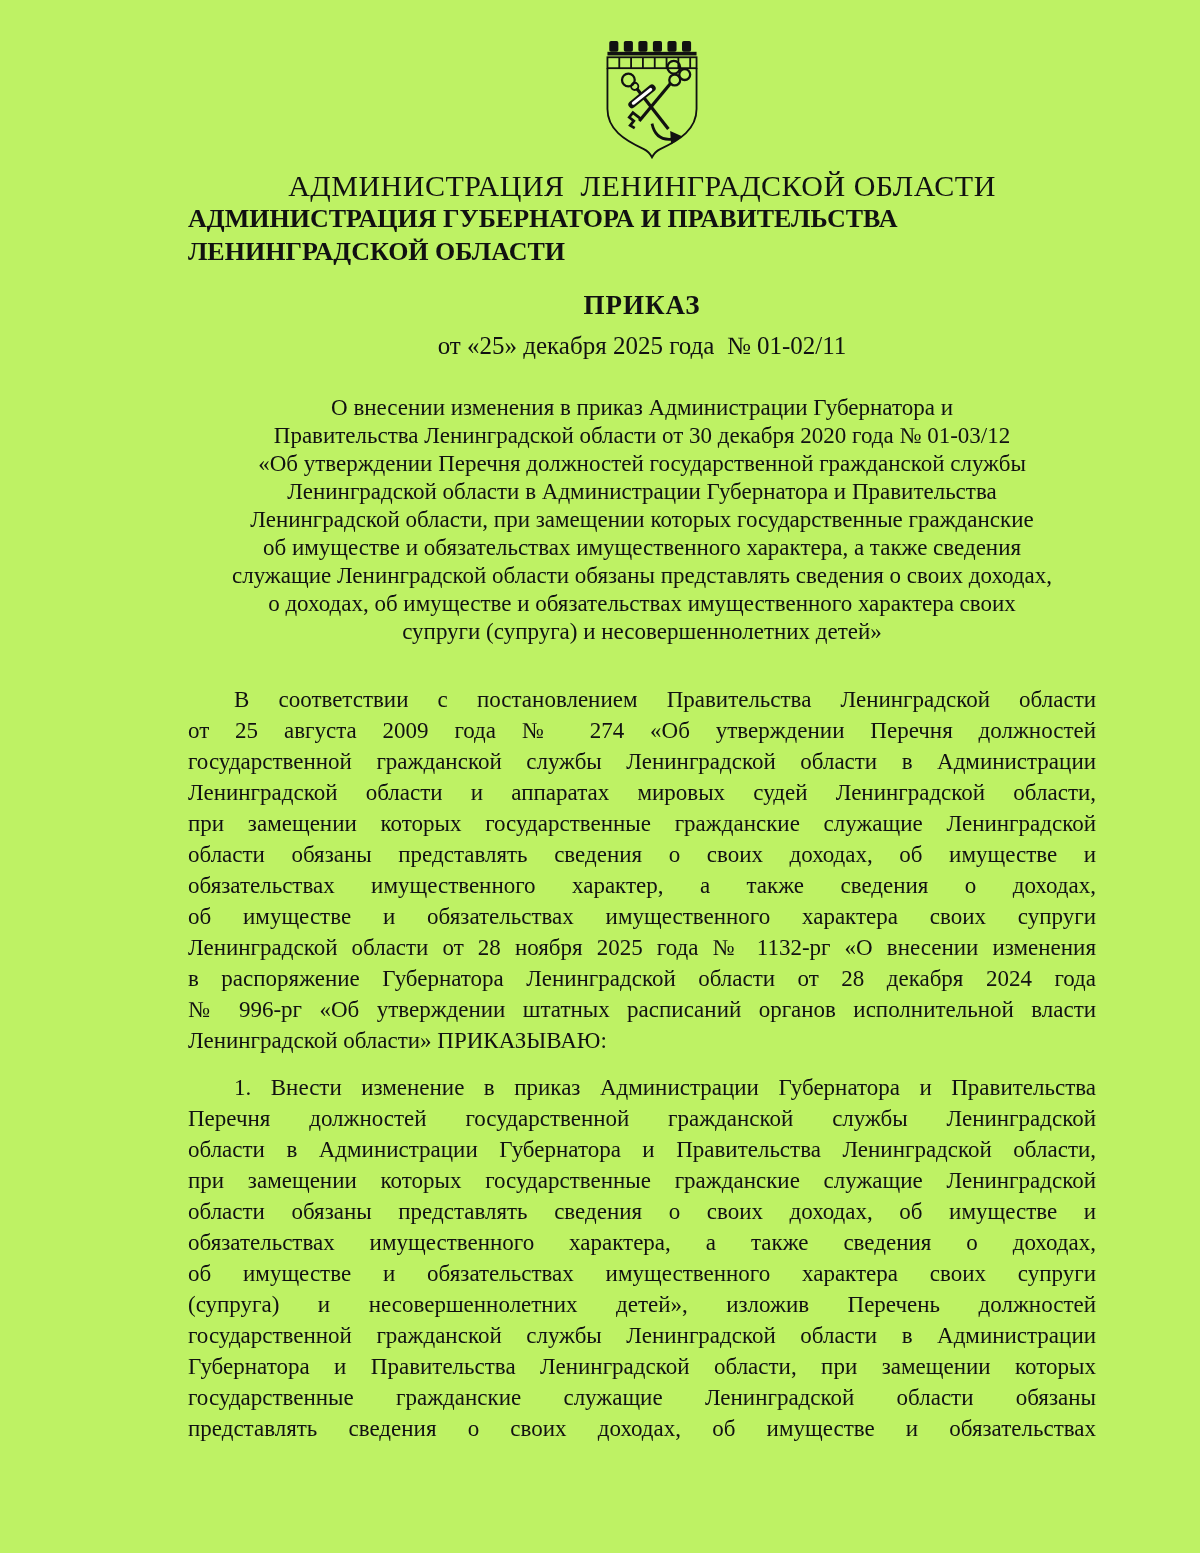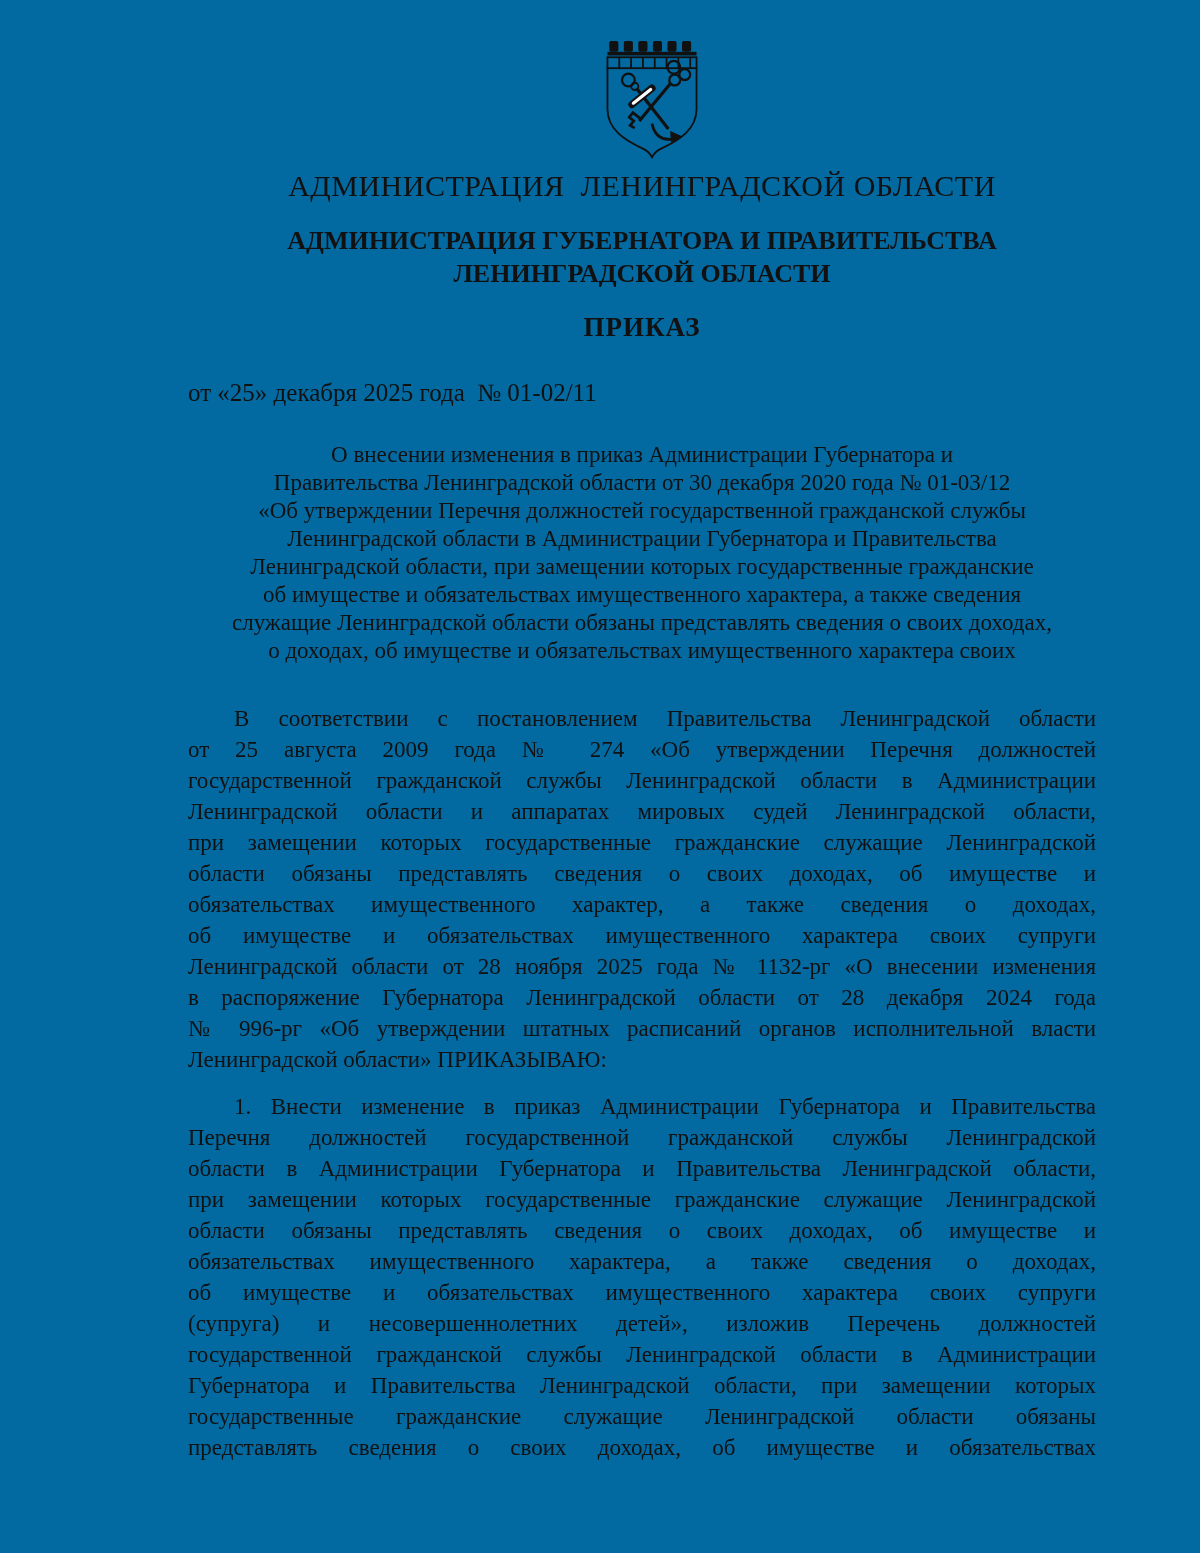--- a/index.html
+++ b/index.html
@@ -1,21 +1,21 @@
 <!DOCTYPE html>
 <html><head>
 <meta charset="utf-8">
 <style>
   html, body { margin: 0; padding: 0; background: #e8e8e8; }
   .page {
     position: relative;
     width: 1200px;
     height: 1553px;
     margin: 0 auto;
-    background: #0369a1;
+    background: #bef264;
     color: #111;
     font-family: "Liberation Serif", "DejaVu Serif", serif;
     overflow: hidden;
     box-sizing: border-box;
   }
   .doc {
     padding-left: 188px;
     padding-right: 104px;
   }
   .emblem-wrap {
@@ -26,39 +26,38 @@
   .emblem-wrap svg { transform: translateX(10px); }
   .org-name {
     margin-top: 10px;
     font-size: 30px;
     line-height: 32px;
     text-align: center;
     letter-spacing: 0.5px;
     white-space: nowrap;
   }
   .dept {
-    margin-top: 22px;
     font-size: 26px;
     line-height: 33px;
     font-weight: bold;
-    text-align: center;
+    text-align: left;
   }
   .doc-type {
     margin-top: 22px;
     font-size: 27px;
     line-height: 30px;
     font-weight: bold;
     text-align: center;
     letter-spacing: 1px;
   }
   .date-line {
-    margin-top: 37px;
+    margin-top: 12px;
     font-size: 25px;
     line-height: 28px;
-    text-align: left;
+    text-align: center;
   }
   .doc-title {
     margin-top: 34px;
     font-size: 23px;
     line-height: 28px;
     font-weight: normal;
   }
   .doc-title .line { text-align: center; }
   .body-para {
     font-size: 23px;
@@ -130,20 +129,21 @@
 
     <div class="doc-title">
         <div class="line">О внесении изменения в приказ Администрации Губернатора и</div>
         <div class="line">Правительства Ленинградской области от 30 декабря 2020 года № 01-03/12</div>
         <div class="line">«Об утверждении Перечня должностей государственной гражданской службы</div>
         <div class="line">Ленинградской области в Администрации Губернатора и Правительства</div>
         <div class="line">Ленинградской области, при замещении которых государственные гражданские</div>
         <div class="line">об имуществе и обязательствах имущественного характера, а также сведения</div>
         <div class="line">служащие Ленинградской области обязаны представлять сведения о своих доходах,</div>
         <div class="line">о доходах, об имуществе и обязательствах имущественного характера своих</div>
+        <div class="line">супруги (супруга) и несовершеннолетних детей»</div>
       </div>
 
     <div class="body-para para1 jlines last-left indent">
         <div class="line">В соответствии с постановлением Правительства Ленинградской области</div>
         <div class="line">от 25 августа 2009 года № 274 «Об утверждении Перечня должностей</div>
         <div class="line">государственной гражданской службы Ленинградской области в Администрации</div>
         <div class="line">Ленинградской области и аппаратах мировых судей Ленинградской области,</div>
         <div class="line">при замещении которых государственные гражданские служащие Ленинградской</div>
         <div class="line">области обязаны представлять сведения о своих доходах, об имуществе и</div>
         <div class="line">обязательствах имущественного характер, а также сведения о доходах,</div>

